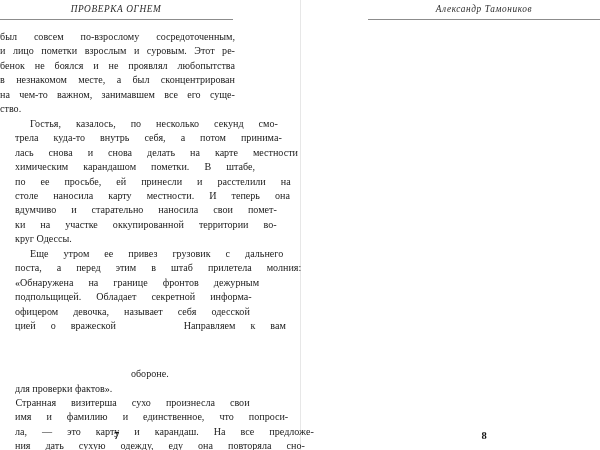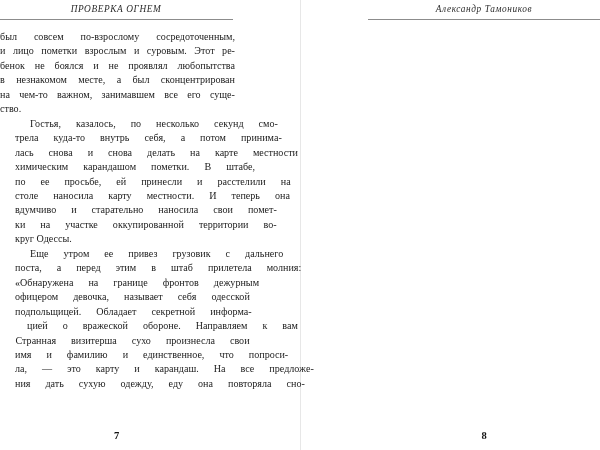--- a/index.html
+++ b/index.html
@@ -259,41 +259,42 @@
             <span style="white-space: pre;">молния:</span>
           </span>
           <span class="ln" style="display: flex; white-space: normal; justify-content: space-between;">
             <span style="white-space: pre;">«Обнаружена</span>
             <span style="white-space: pre;">на</span>
             <span style="white-space: pre;">границе</span>
             <span style="white-space: pre;">фронтов</span>
             <span style="white-space: pre;">дежурным</span>
           </span>
           <span class="ln" style="display: flex; white-space: normal; justify-content: space-between;">
+            <span style="white-space: pre;">подпольщицей.</span>
+            <span style="white-space: pre;">Обладает</span>
+            <span style="white-space: pre;">секретной</span>
+            <span style="white-space: pre;">информа-</span>
+          </span>
+          <span class="ln" style="display: flex; white-space: normal; justify-content: space-between;">
             <span style="white-space: pre;">офицером</span>
             <span style="white-space: pre;">девочка,</span>
             <span style="white-space: pre;">называет</span>
             <span style="white-space: pre;">себя</span>
             <span style="white-space: pre;">одесской</span>
           </span>
           <span class="ln" style="display: flex; white-space: normal; justify-content: space-between;">
-            <span style="white-space: pre;">подпольщицей.</span>
-            <span style="white-space: pre;">Обладает</span>
-            <span style="white-space: pre;">секретной</span>
-            <span style="white-space: pre;">информа-</span>
-          </span>
-          <span class="ln" style="display: flex; white-space: normal; justify-content: space-between;">
-            <span style="white-space: pre; margin-left: 12px;">цией</span>
+            <span style="white-space: pre;">цией</span>
             <span style="white-space: pre;">о</span>
             <span style="white-space: pre;">вражеской</span>
-            <span style="white-space: pre;">обороне.</span>
+            <span style="white-space: pre; margin-top: 48px;">обороне.</span>
             <span style="white-space: pre;">Направляем</span>
             <span style="white-space: pre;">к</span>
             <span style="white-space: pre;">вам</span>
           </span>
+          <span class="ln" style="display: block; white-space: pre;">для проверки фактов».</span>
         </p>
         <p>
           <span class="ln" style="display: flex; white-space: normal; justify-content: center;">
             <span style="width: 15px; flex: 0 0 auto;"></span>
             <span style="white-space: pre;">Странная</span>
             <span style="white-space: pre;">визитерша</span>
             <span style="white-space: pre;">сухо</span>
             <span style="white-space: pre;">произнесла</span>
             <span style="white-space: pre;">свои</span>
           </span>

